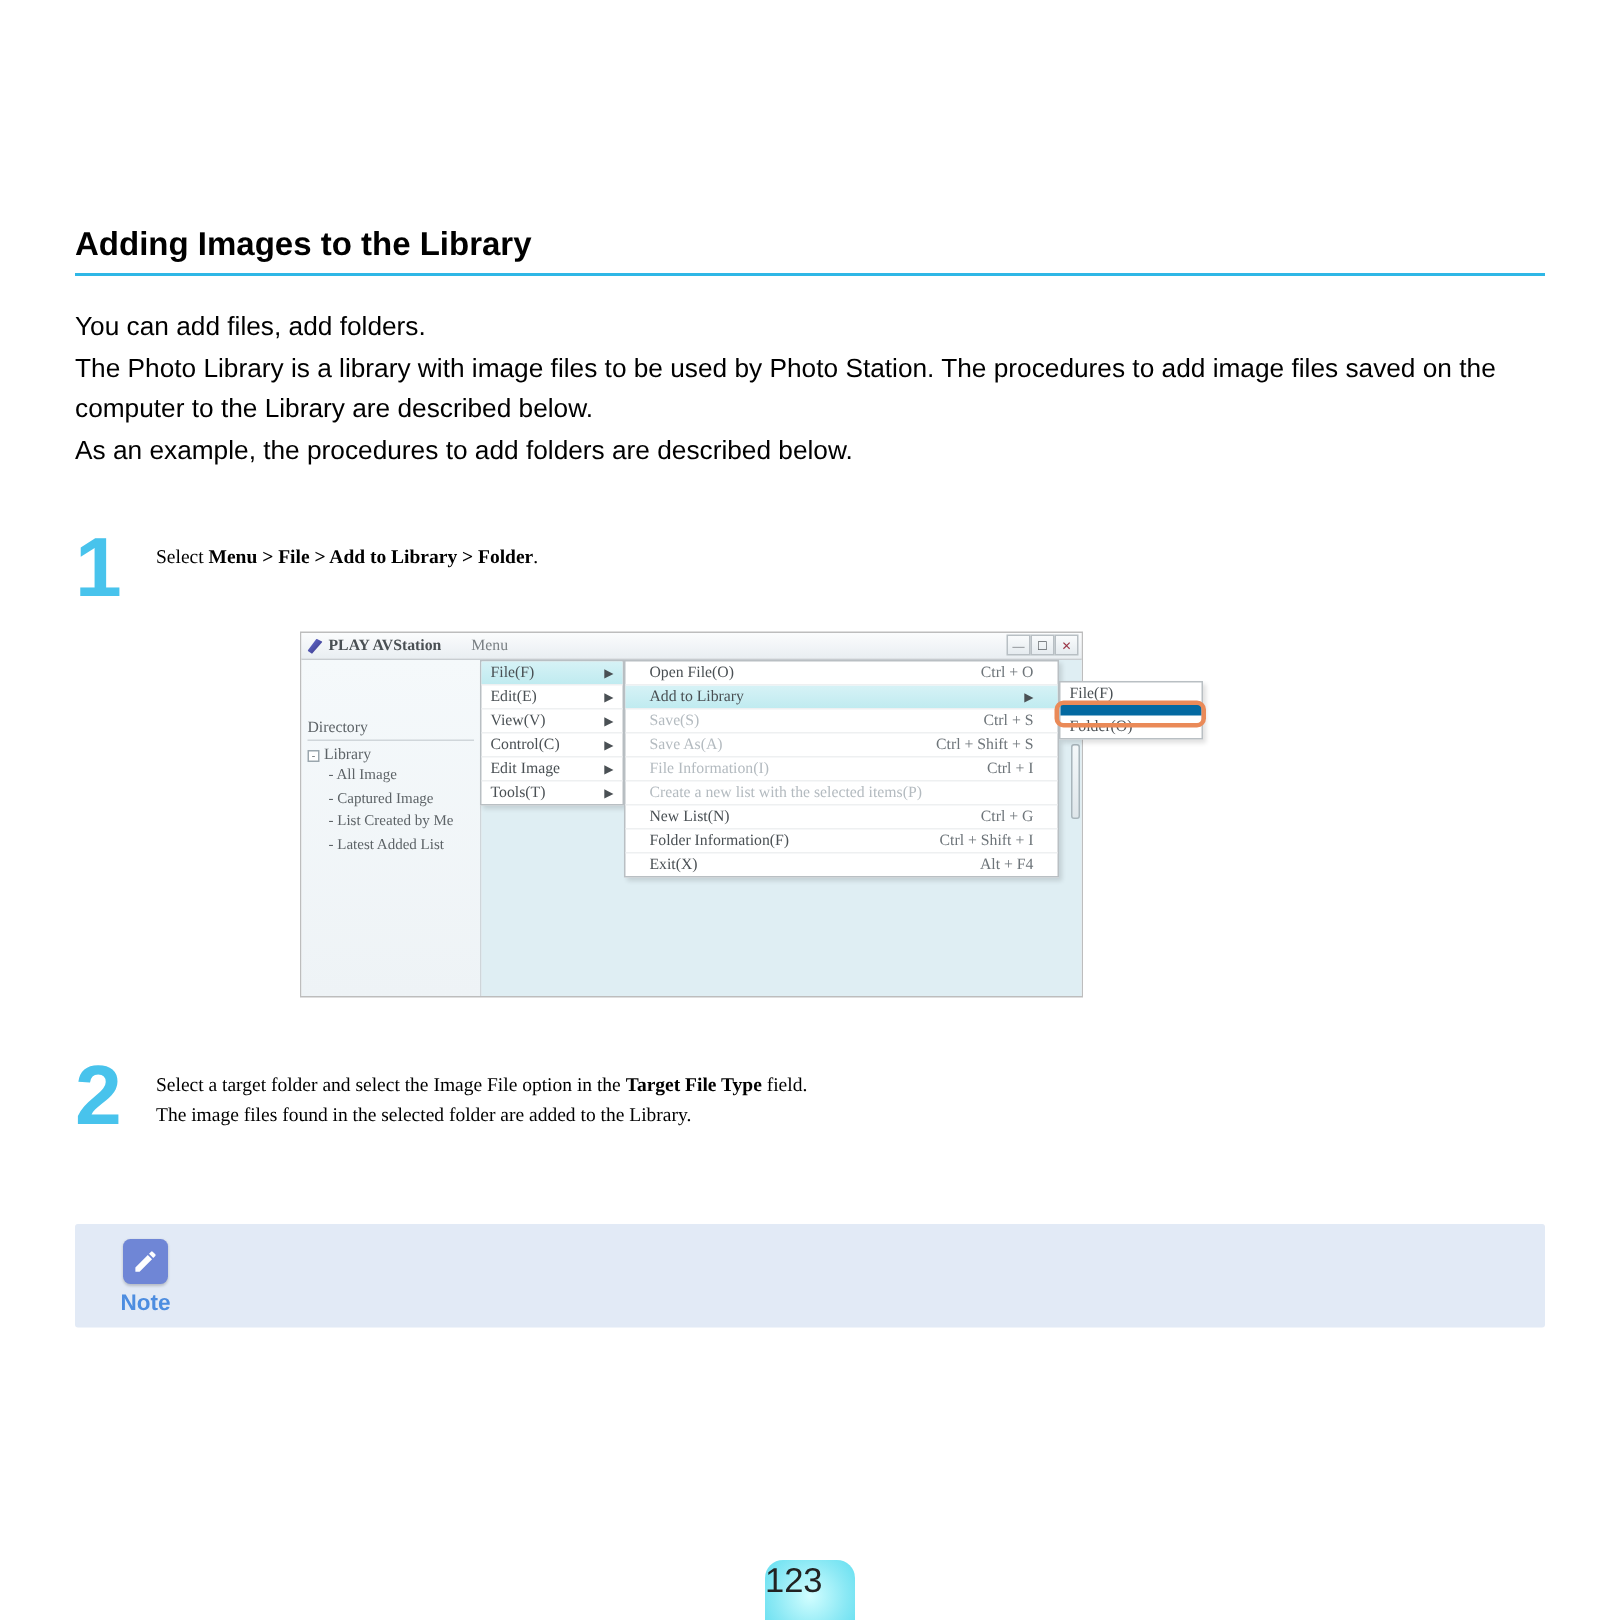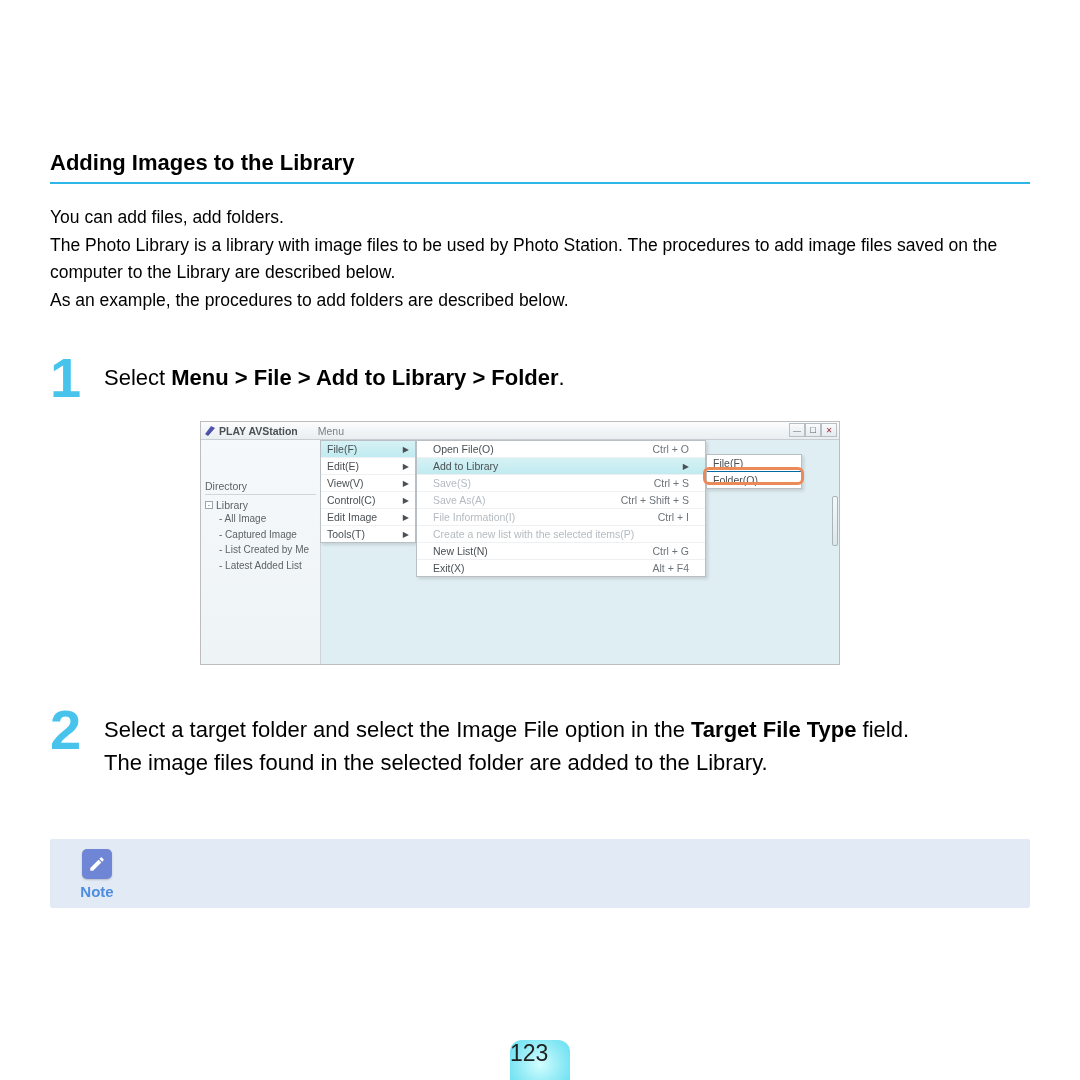--- a/index.html
+++ b/index.html
@@ -39,31 +39,32 @@
   }
   .step-num {
     font-size: 56px;
     font-weight: bold;
     color: #48c3ec;
     line-height: 0.9;
     width: 40px;
     text-align: left;
   }
   .step-body {
-    font-size: 22px;
+    font-size: 13px;
     line-height: 1.5;
     padding-top: 8px;
+    font-family: Liberation Serif, serif;
   }
   .step-body .bold { font-weight: bold; }
   .screenshot-wrap {
     margin: 18px 0 0 150px;
-    width: 640px;
+    width: 522px;
     border: 1px solid #bdbdbd;
     box-shadow: inset 0 0 0 1px rgba(0,0,0,0.02);
-    font-family: Liberation Sans, sans-serif;
+    font-family: Liberation Serif, serif;
     font-size: 10.5px;
   }
   .titlebar {
     height: 18px;
     background: linear-gradient(#fbfcfd,#e9eef2);
     border-bottom: 1px solid #c8cdd1;
     display:flex; align-items:center; gap:4px;
     padding: 0 4px;
     position:relative;
   }
@@ -180,21 +181,21 @@
     top: 14px;
     width: 96px;
     background:#fff;
     border:1px solid #b9bfc3;
     box-shadow: 2px 2px 3px rgba(0,0,0,0.12);
     color:#4a5054;
   }
   .menu3 .mi {
     display:flex; justify-content:space-between; align-items:center;
     padding:2px 6px;
-    border-top:1px solid #0369a1;
+    border-top:7px solid #0369a1;
   }
   .menu3 .mi:first-child { border-top:none; }
   .hilite-box {
     position:absolute;
     left:382px; top:27px;
     width:101px; height:18px;
     border:3px solid #ea8a58;
     border-radius:6px;
     pointer-events:none;
   }
@@ -342,20 +343,24 @@
               <span class="sc">Ctrl + I</span>
             </div>
           <div class="mi disabled">
               <span class="label">Create a new list with the selected items(P)</span>
             </div>
           <div class="mi">
               <span class="label">New List(N)</span>
               <span class="sc">Ctrl + G</span>
             </div>
           <div class="mi">
+              <span class="label">Folder Information(F)</span>
+              <span class="sc">Ctrl + Shift + I</span>
+            </div>
+          <div class="mi">
               <span class="label">Exit(X)</span>
               <span class="sc">Alt + F4</span>
             </div>
         </div>
 
         <div class="menu3">
           <div class="mi">
               <span>File(F)</span>
             </div>
           <div class="mi">

